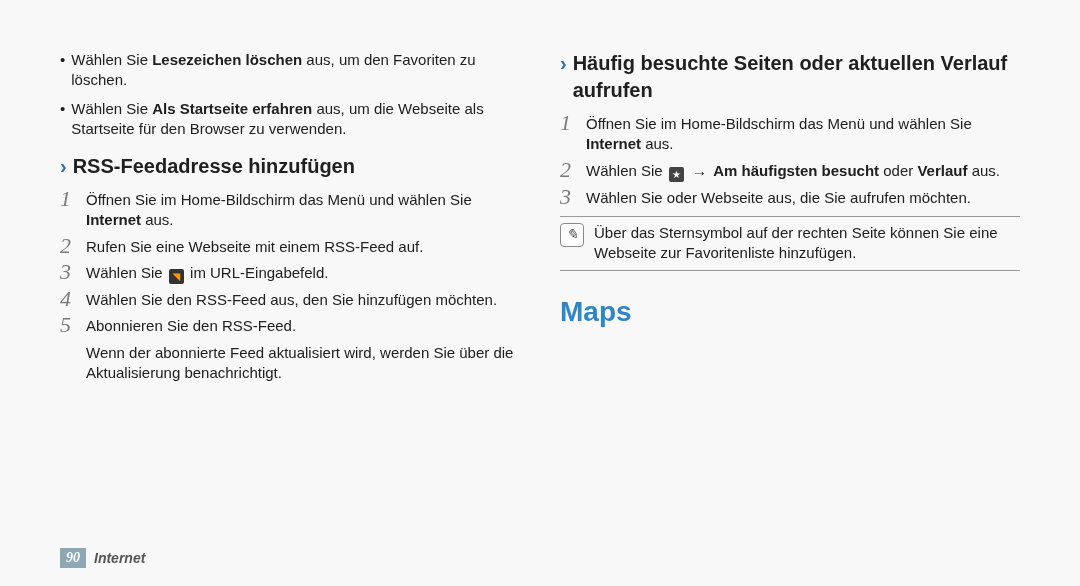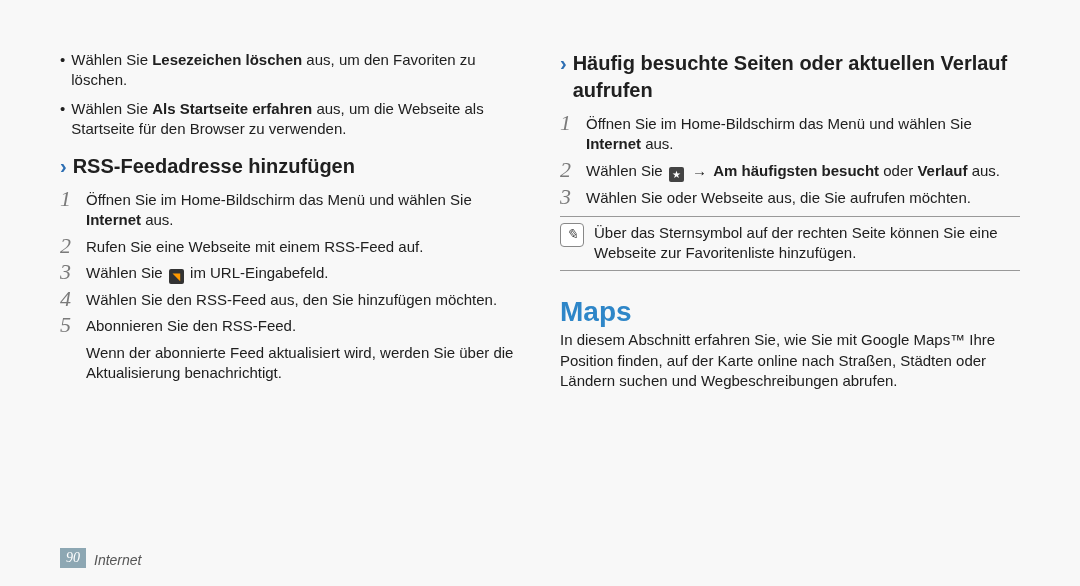--- a/index.html
+++ b/index.html
@@ -71,22 +71,23 @@
     font-size: 14px; color: #444;
     background: #fff;
     font-style: italic;
     font-family: Georgia, serif;
   }
   .bold { font-weight: bold; text-align: center; }
   .footer {
     position: absolute;
     left: 60px; bottom: 18px;
     font-size: 14px;
-    display: flex; align-items: flex-end;
+    display: flex; align-items: center;
     gap: 8px;
+    font-weight: bold;
   }
   .footer .page-num {
     background: #8da7b3;
     color: #fff;
     padding: 2px 6px;
     font-style: italic;
     font-family: "Times New Roman", serif;
     font-size: 14px;
   }
   .footer .footer-text { font-style: italic; color: #555; }
@@ -178,20 +179,19 @@
       <div class="step-num">3</div>
       <div class="step-body">Wählen Sie oder Webseite aus, die Sie aufrufen möchten.</div>
     </div>
 
     <div class="note-box">
       <div class="note-icon">✎</div>
       <div>Über das Sternsymbol auf der rechten Seite können Sie eine Webseite zur Favoritenliste hinzufügen.</div>
     </div>
 
     <div class="heading1">Maps</div>
-    <div>In diesem Abschnitt erfahren Sie, wie Sie mit Google Maps™ Ihre Position finden, auf der Karte online nach Straßen, Städten oder Ländern suchen und Wegbeschreibungen abrufen.</div>
   </div>
 </div>
 
 <div class="footer">
   <span class="page-num">90</span>
   <span class="footer-text">Internet</span>
 </div>
 
 </body></html>

